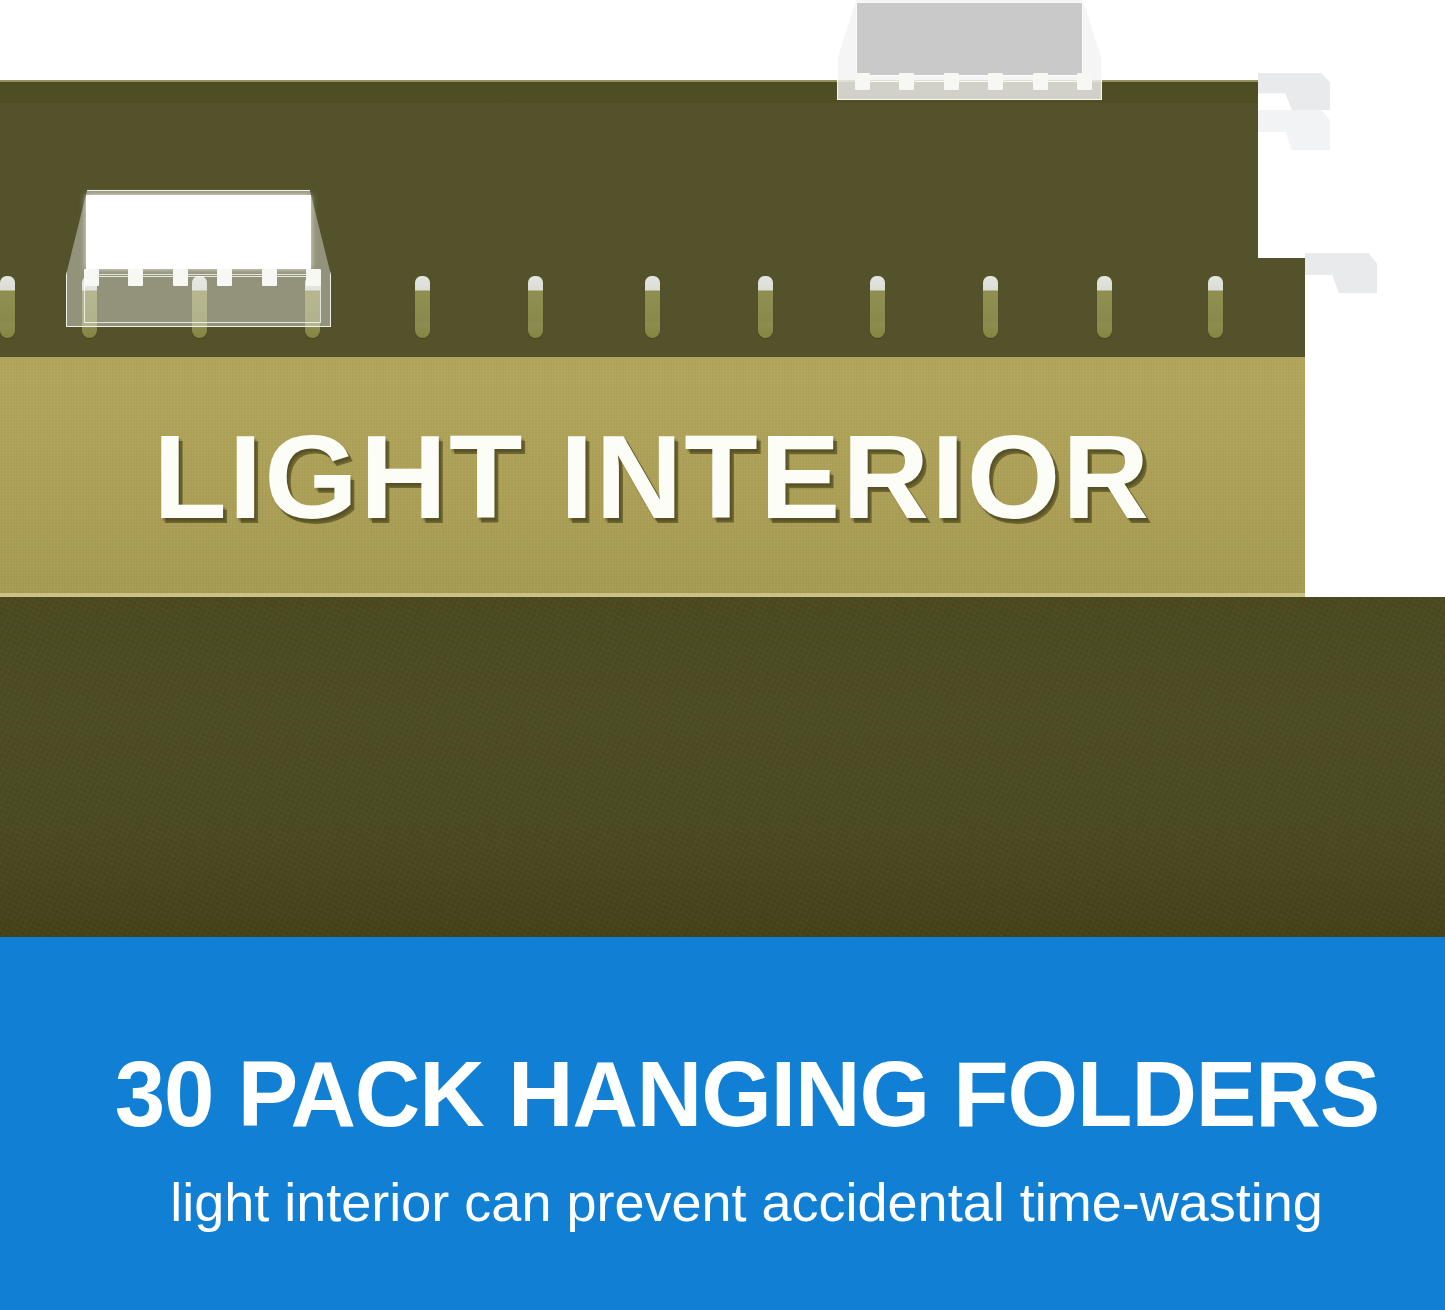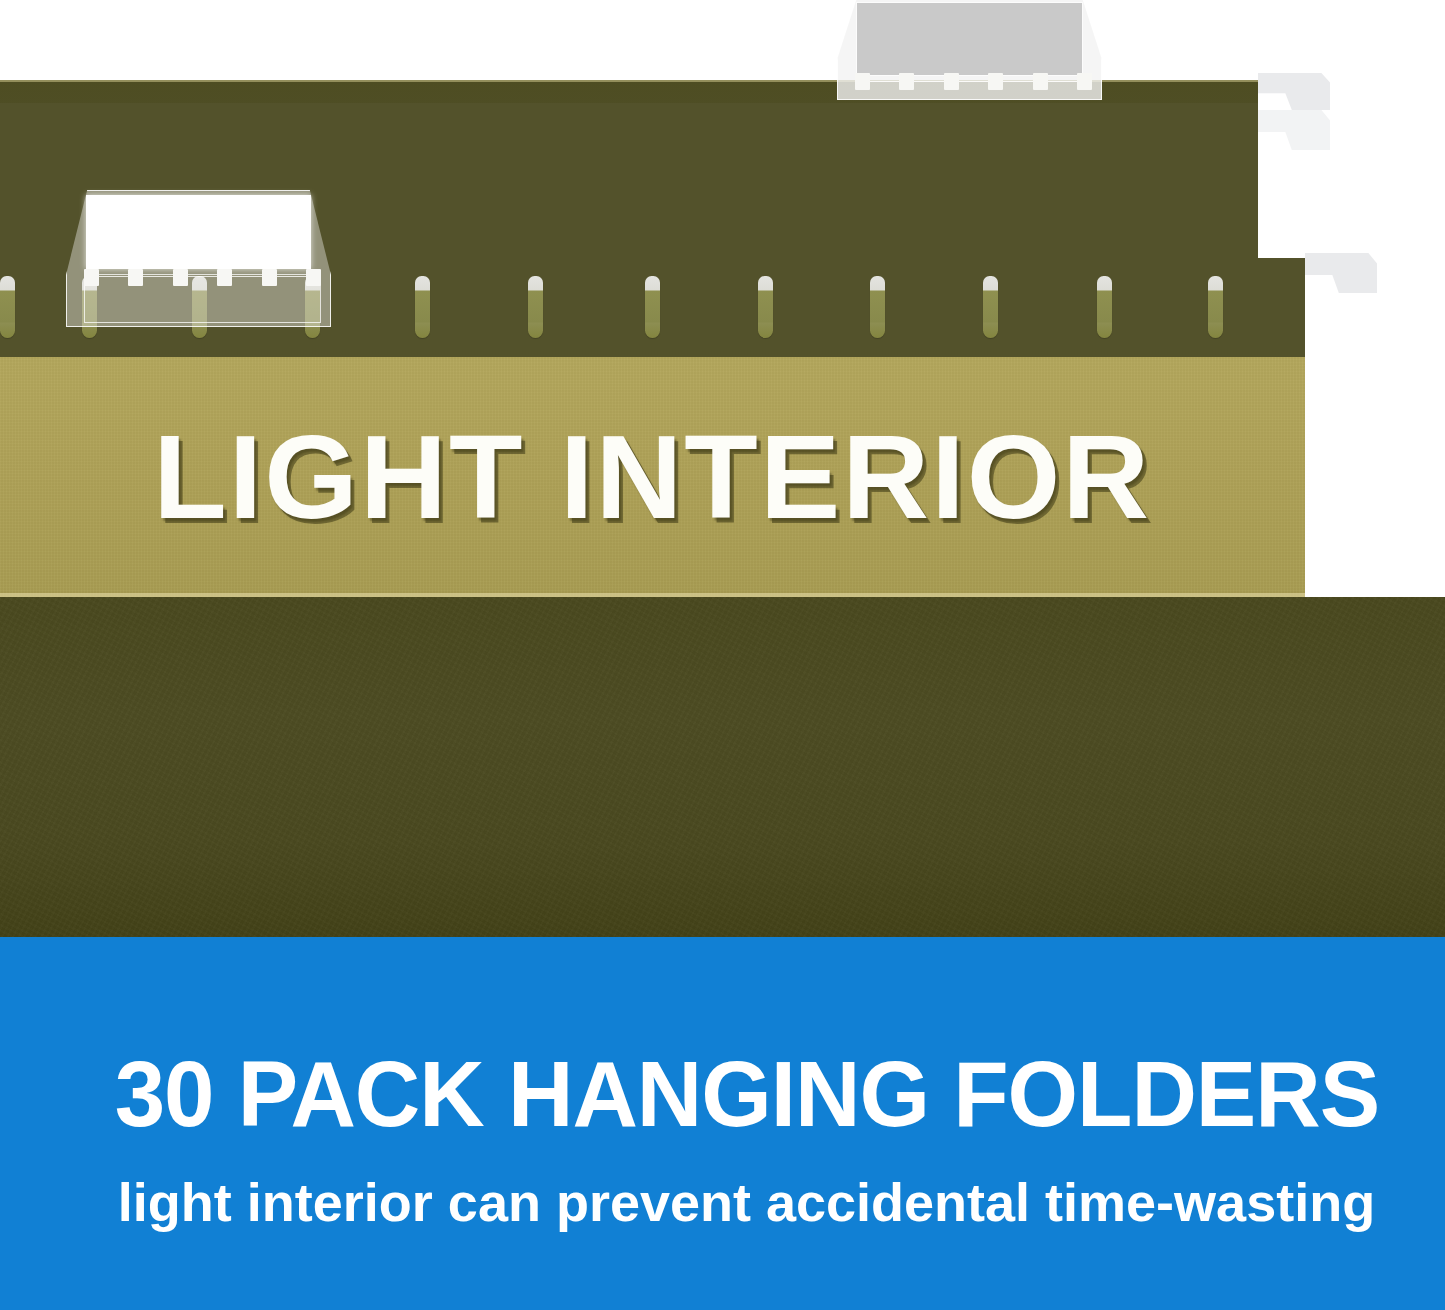--- a/index.html
+++ b/index.html
@@ -270,21 +270,21 @@
     color: #ffffff;
     letter-spacing: -1px;
     white-space: nowrap;
     transform: scaleX(0.985);
   }
   .banner-sub {
     margin-top: 28px;
     width: 1340px;
     text-align: center;
     font-family: "Liberation Sans", sans-serif;
-    font-weight: 700;
+    font-weight: 400;
     font-size: 54px;
     line-height: 1.28;
     color: #ffffff;
   }
 </style>
 </head>
 <body>
 
 <div id="stage">
 

